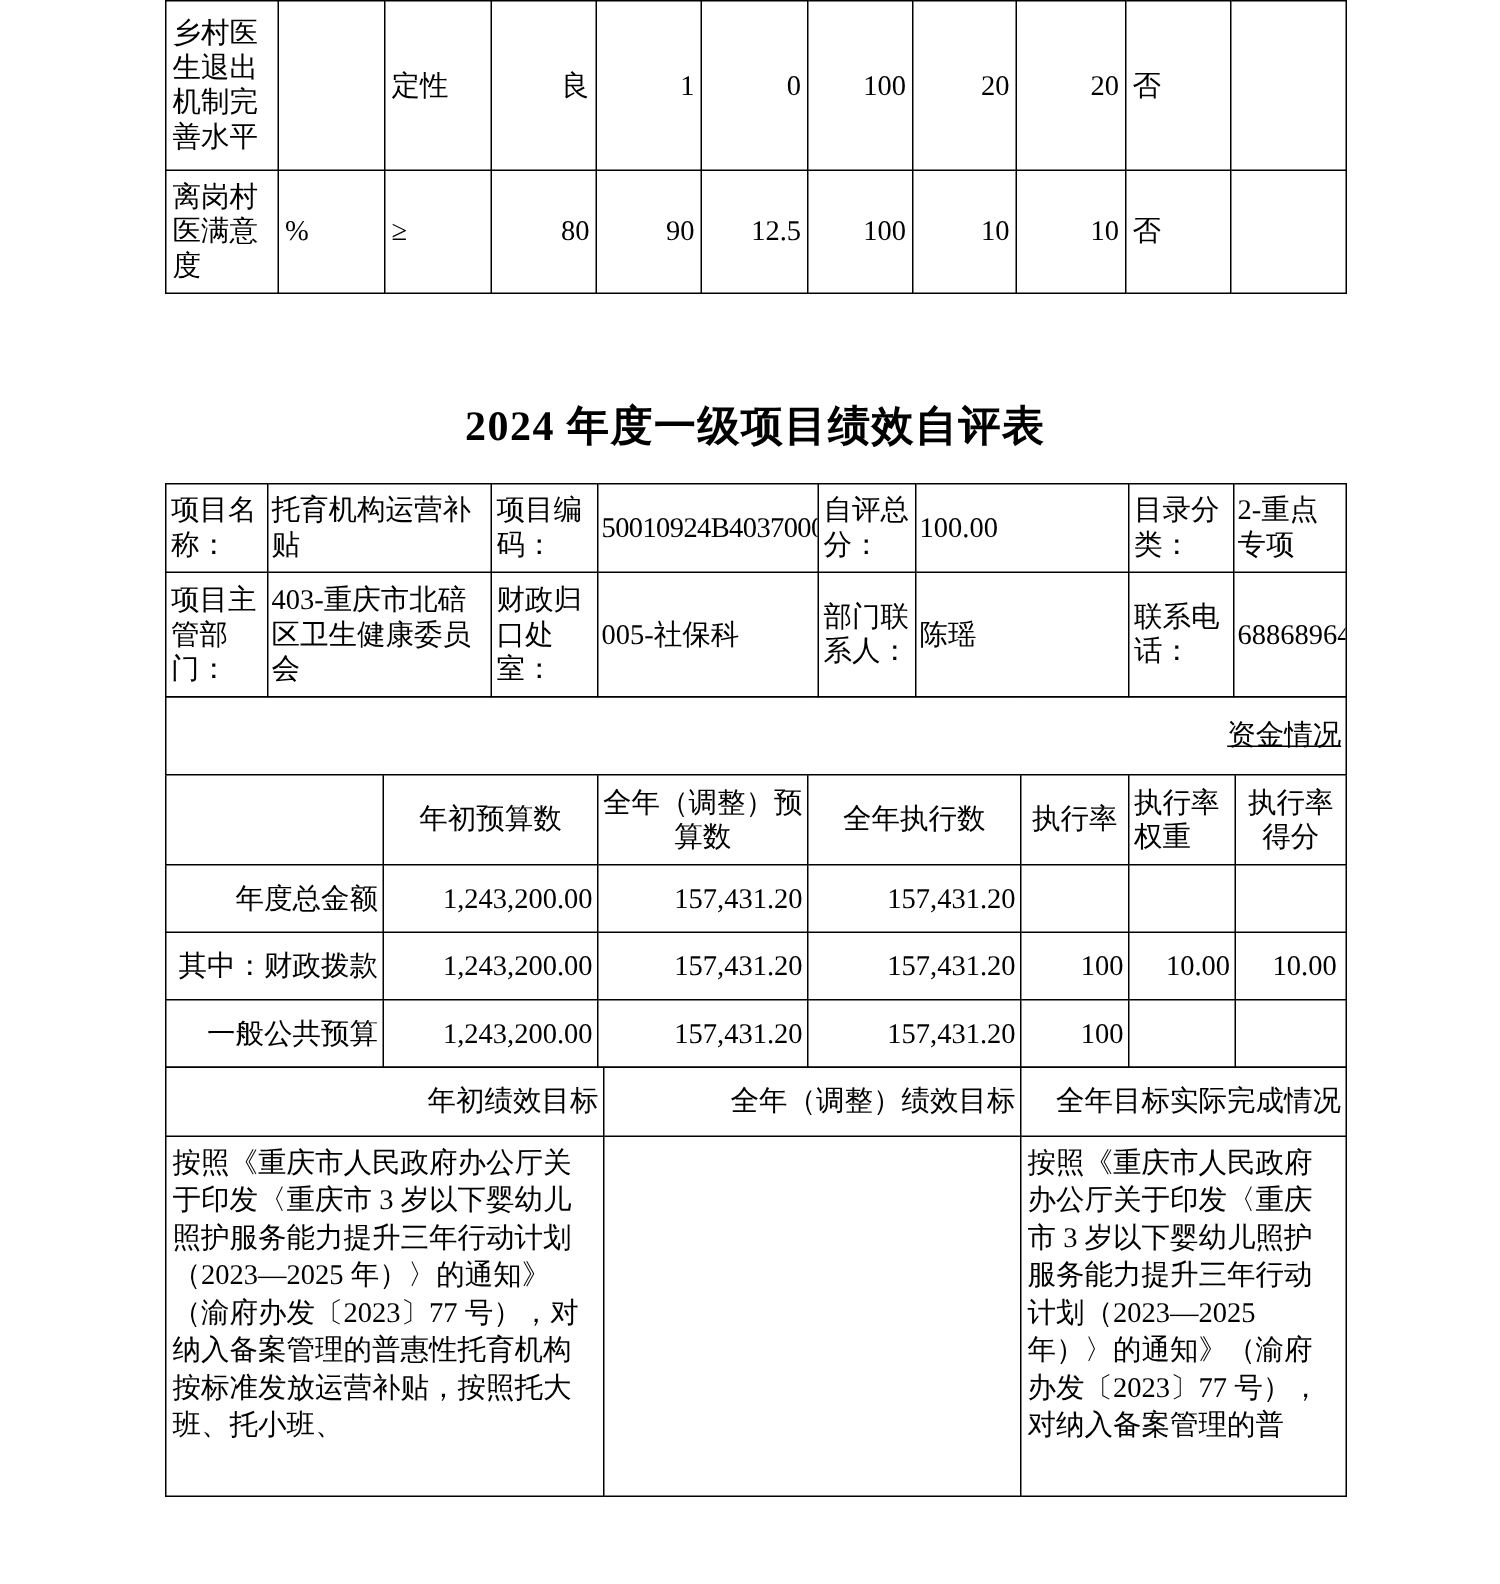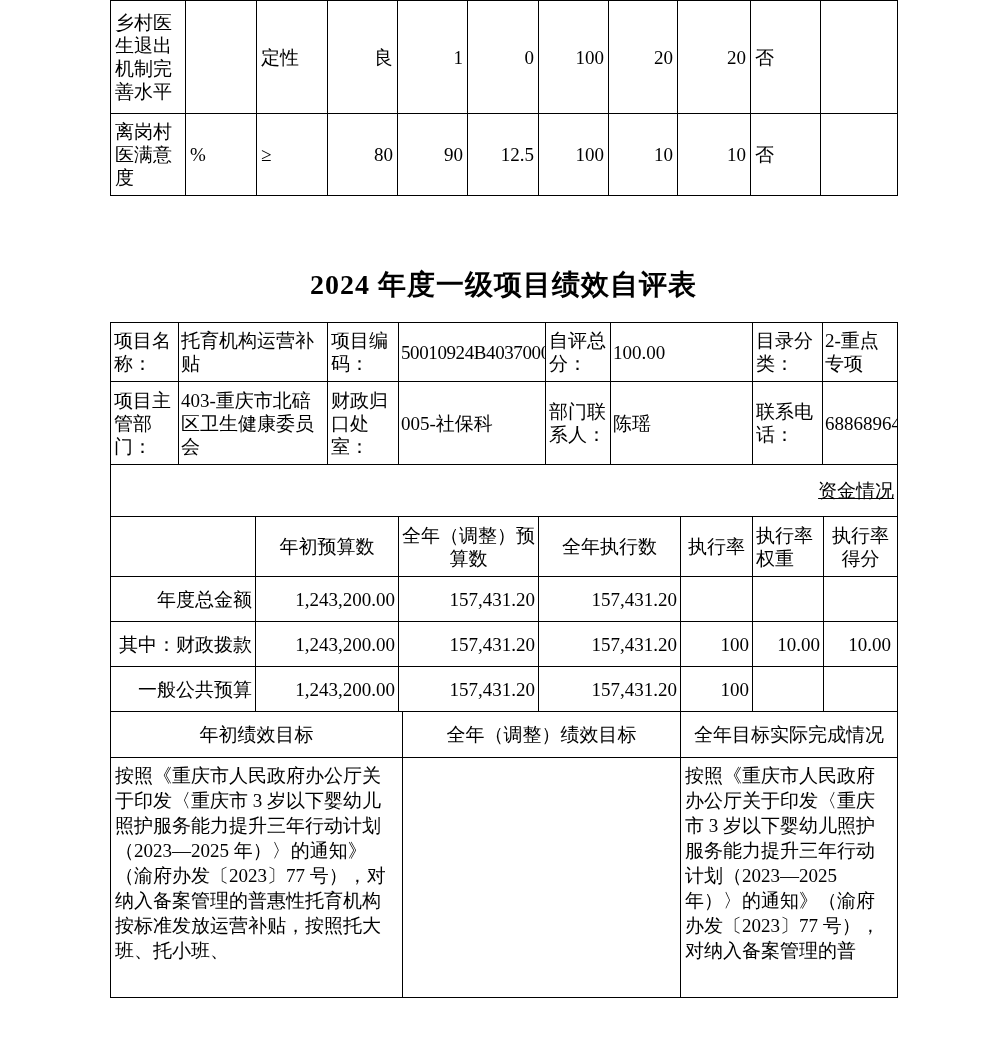--- a/index.html
+++ b/index.html
@@ -37,21 +37,21 @@
   .tbl-info td.lbl { padding:2px 3px; }
   .tbl-info td.val { text-align:left; padding:2px 2px; }
   .tbl-info td.code-val { letter-spacing:-0.4px; padding:2px 2px; }
   
   .banner { text-align:right; font-size:19px;text-decoration:underline; }
   .tbl-funds td.hdr { text-align:center; }
   .tbl-funds td.hdr-left { text-align:left; padding-left:3px; }
   .tbl-funds td.cell { text-align:right; padding-left:4px; }
   .tbl-funds td.tar { text-align:right; padding-right:6px; }
   
-  .tbl-goals td.hdr { text-align:center; }
+  .tbl-goals td.hdr { text-align:right; }
   .tbl-goals td.body {
     vertical-align:top; text-align:left;
     padding:5px 4px;
     line-height:25px;
   }
 </style>
 </head>
 <body>
 
 <div class="sheet">

